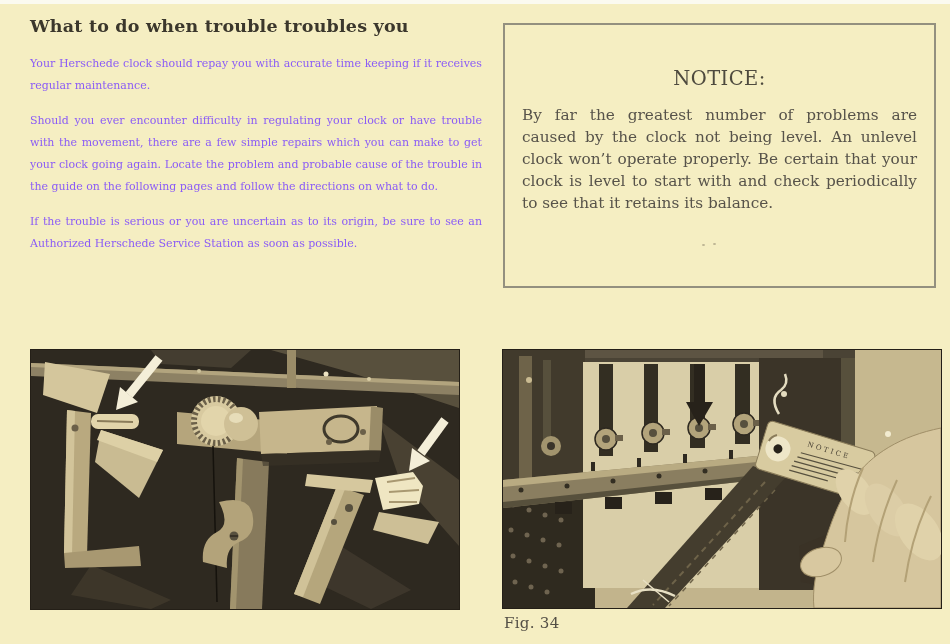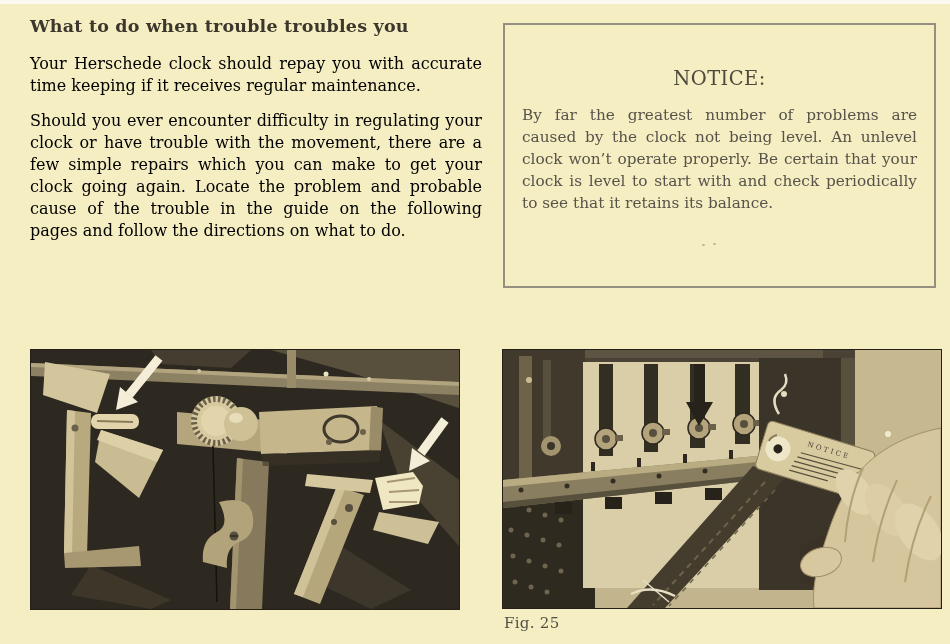--- a/index.html
+++ b/index.html
@@ -5,21 +5,21 @@
   html,body{margin:0;padding:0;}
   body{width:950px;height:644px;overflow:hidden;background:#f5eec2;
        font-family:"DejaVu Serif", serif;}
   .page{position:relative;width:950px;height:525px;background:#f5eec2;}
   .top-edge{position:absolute;left:0;top:0;width:950px;height:4px;background:#fbfaf0;}
 
   
   .article{position:absolute;left:30px;top:16px;width:452px;}
   .article h1{font-size:17.5px;font-weight:bold;line-height:1.25;margin:0 0 15px 0;
               color:#3b372c;letter-spacing:.2px;}
-  .article p{font-size:16px;line-height:22px;margin:0 0 13px 0;color:#000000;
+  .article p{font-size:11px;line-height:22px;margin:0 0 13px 0;color:#8b5cf6;
              text-align:justify;}
 
   
   .notice{position:absolute;left:503px;top:23px;width:433px;height:265px;
           border:2px solid #93907f;box-sizing:border-box;}
   .notice-title{margin-top:41px;text-align:center;font-size:19.5px;line-height:25px;
                 color:#4e4a3e;letter-spacing:.4px;}
   .notice-body{font-size:15.3px;line-height:22px;margin:13px 17px 0 17px;color:#57534a;
                text-align:justify;}
   .speck{position:absolute;width:3px;height:2px;border-radius:50%;background:#bcb494;}
@@ -36,20 +36,21 @@
 </head>
 <body>
 
 <div class="page">
   <div class="top-edge"></div>
 
   <section class="article">
     <h1>What to do when trouble troubles you</h1>
     <p>Your Herschede clock should repay you with accurate time keeping if it receives regular maintenance.</p>
     <p>Should you ever encounter difficulty in regulating your clock or have trouble with the movement, there are a few simple repairs which you can make to get your clock going again. Locate the problem and probable cause of the trouble in the guide on the following pages and follow the directions on what to do.</p>
+    <p>If the trouble is serious or you are uncertain as to its origin, be sure to see an Authorized Herschede Service Station as soon as possible.</p>
   </section>
 
   <aside class="notice">
     <div class="notice-title">
       <div>NOTICE:</div>
     </div>
     <p class="notice-body">By far the greatest number of problems are caused by the clock not being level. An unlevel clock won’t operate properly. Be certain that your clock is level to start with and check periodically to see that it retains its balance.</p>
     <span class="speck s1"></span>
     <span class="speck s2"></span>
   </aside>
@@ -255,15 +256,15 @@
         <path d="M438,78 C398,86 368,104 350,130 C336,150 328,172 320,198 C313,220 309,240 311,258 L438,258 Z" fill="#d6c69e" stroke="#a08f68" stroke-width="1"></path>
         <ellipse cx="352" cy="142" rx="15" ry="26" fill="#e0d2aa" transform="rotate(-35 352 142)"></ellipse>
         <ellipse cx="384" cy="160" rx="17" ry="30" fill="#dccda6" transform="rotate(-35 384 160)"></ellipse>
         <ellipse cx="416" cy="182" rx="19" ry="32" fill="#e0d2aa" transform="rotate(-35 416 182)"></ellipse>
         <path d="M360,118 C350,140 344,166 342,192" stroke="#b3a176" stroke-width="2" fill="none"></path>
         <path d="M394,130 C382,156 374,184 370,212" stroke="#b3a176" stroke-width="2" fill="none"></path>
         <path d="M428,146 C414,174 406,204 402,232" stroke="#b3a176" stroke-width="2" fill="none"></path>
         <ellipse cx="318" cy="212" rx="21" ry="14" fill="#d8c8a0" stroke="#a08f68" stroke-width="1" transform="rotate(-18 318 212)"></ellipse>
       </g>
     </svg>
-    <figcaption>Fig. 25</figcaption>
+    <figcaption>Fig. 34</figcaption>
   </figure>
 </div>
 
 </body></html>

